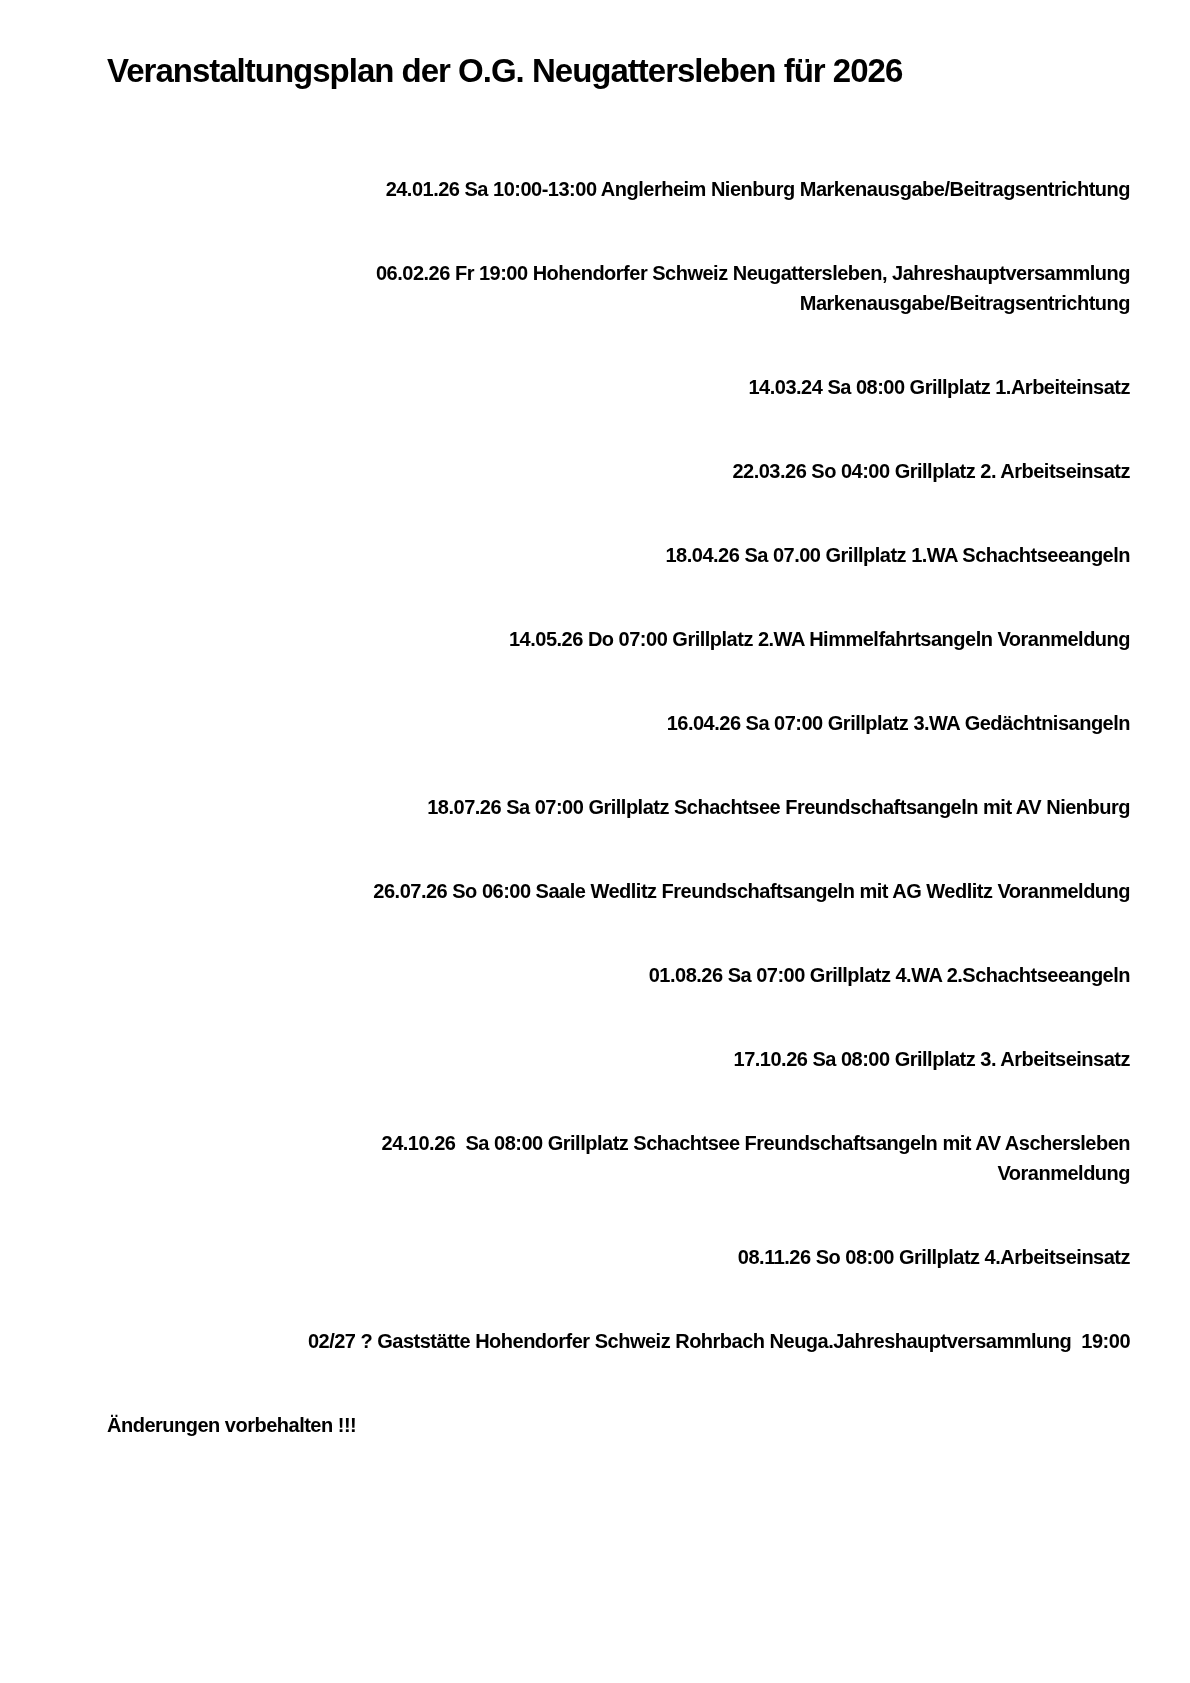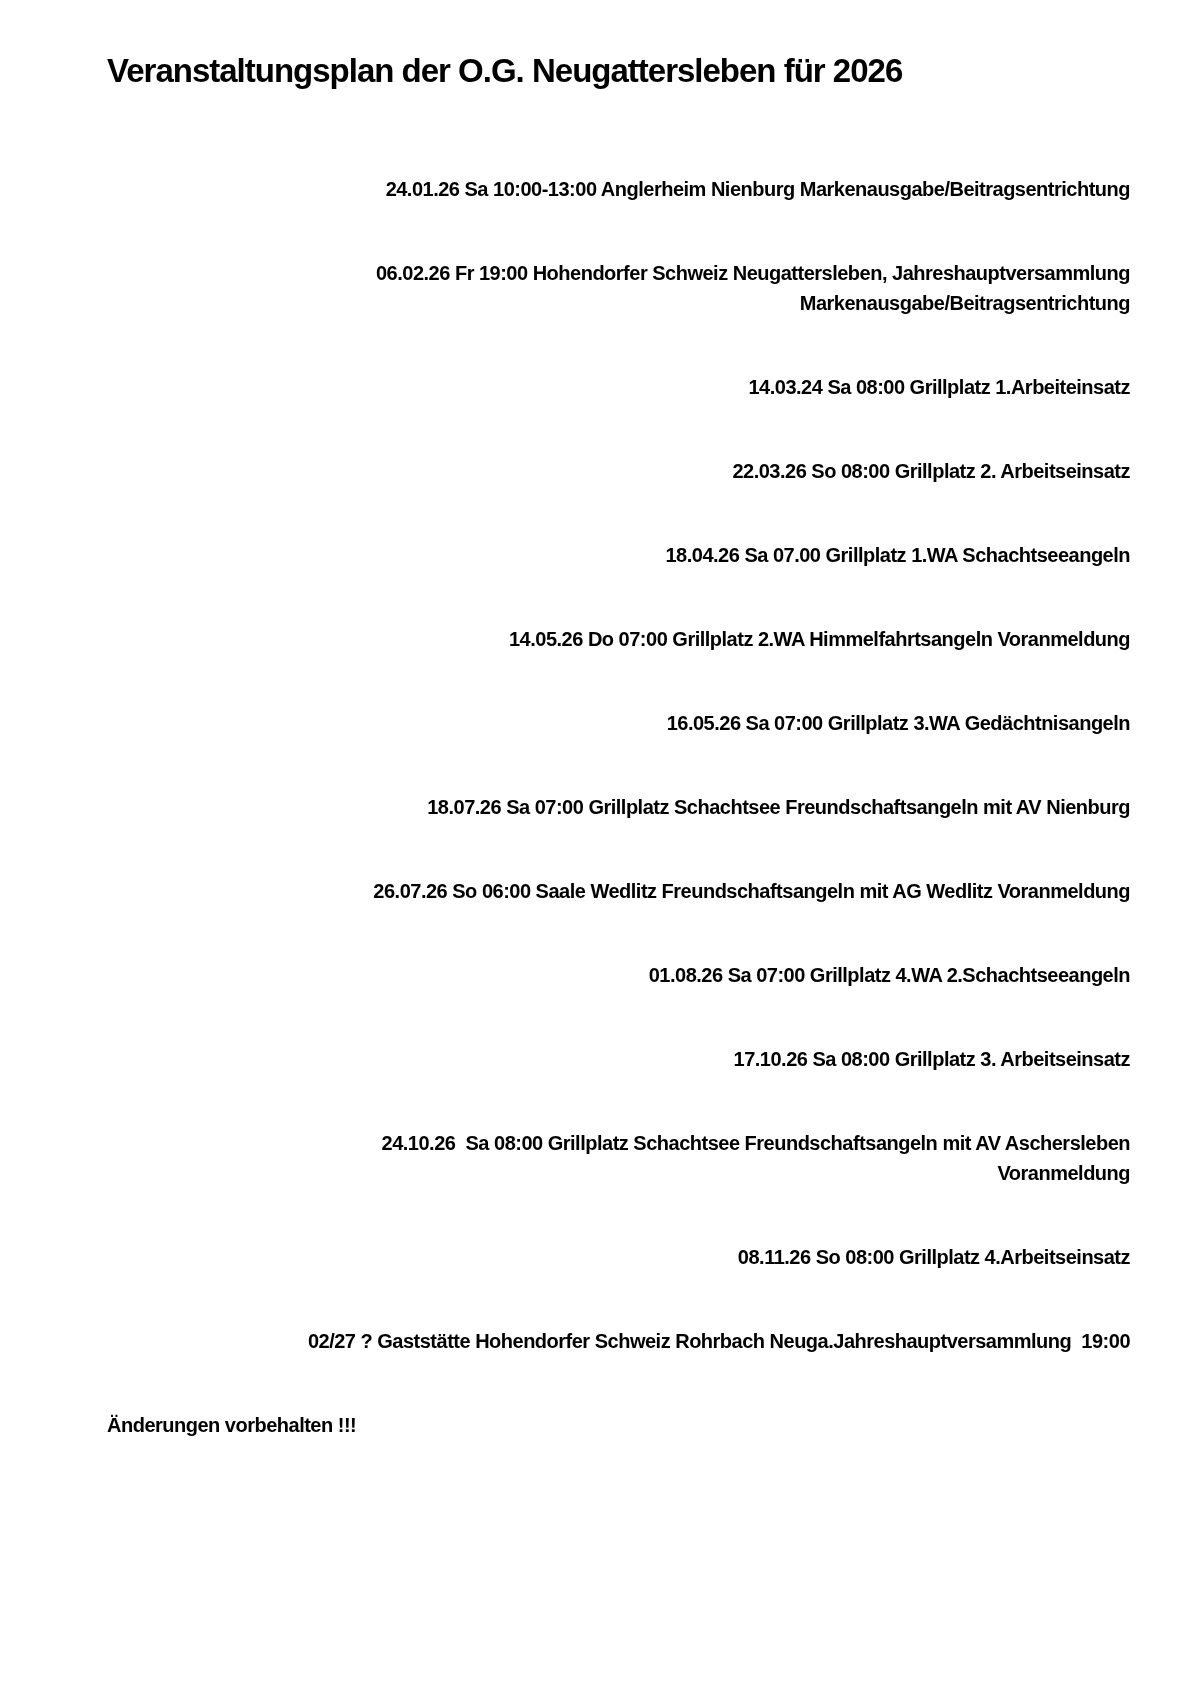--- a/index.html
+++ b/index.html
@@ -48,24 +48,24 @@
 <body>
 
 <div class="page">
 
   <h1 class="doc-title">Veranstaltungsplan der O.G. Neugattersleben für 2026</h1>
 
   <div class="event-entry">24.01.26 Sa 10:00-13:00 Anglerheim Nienburg Markenausgabe/Beitragsentrichtung</div>
   <div class="event-entry">06.02.26 Fr 19:00 Hohendorfer Schweiz Neugattersleben, Jahreshauptversammlung
 Markenausgabe/Beitragsentrichtung</div>
   <div class="event-entry">14.03.24 Sa 08:00 Grillplatz 1.Arbeiteinsatz</div>
-  <div class="event-entry">22.03.26 So 08:00 Grillplatz 2. Arbeitseinsatz</div>
+  <div class="event-entry">22.03.26 So 04:00 Grillplatz 2. Arbeitseinsatz</div>
   <div class="event-entry">18.04.26 Sa 07.00 Grillplatz 1.WA Schachtseeangeln</div>
   <div class="event-entry">14.05.26 Do 07:00 Grillplatz 2.WA Himmelfahrtsangeln Voranmeldung</div>
-  <div class="event-entry">16.05.26 Sa 07:00 Grillplatz 3.WA Gedächtnisangeln</div>
+  <div class="event-entry">16.04.26 Sa 07:00 Grillplatz 3.WA Gedächtnisangeln</div>
   <div class="event-entry">18.07.26 Sa 07:00 Grillplatz Schachtsee Freundschaftsangeln mit AV Nienburg</div>
   <div class="event-entry">26.07.26 So 06:00 Saale Wedlitz Freundschaftsangeln mit AG Wedlitz Voranmeldung</div>
   <div class="event-entry">01.08.26 Sa 07:00 Grillplatz 4.WA 2.Schachtseeangeln</div>
   <div class="event-entry">17.10.26 Sa 08:00 Grillplatz 3. Arbeitseinsatz</div>
   <div class="event-entry">24.10.26  Sa 08:00 Grillplatz Schachtsee Freundschaftsangeln mit AV Aschersleben
 Voranmeldung</div>
   <div class="event-entry">08.11.26 So 08:00 Grillplatz 4.Arbeitseinsatz</div>
   <div class="event-entry">02/27 ? Gaststätte Hohendorfer Schweiz Rohrbach Neuga.Jahreshauptversammlung  19:00</div>
 
   <p class="footer-note">Änderungen vorbehalten !!!</p>

